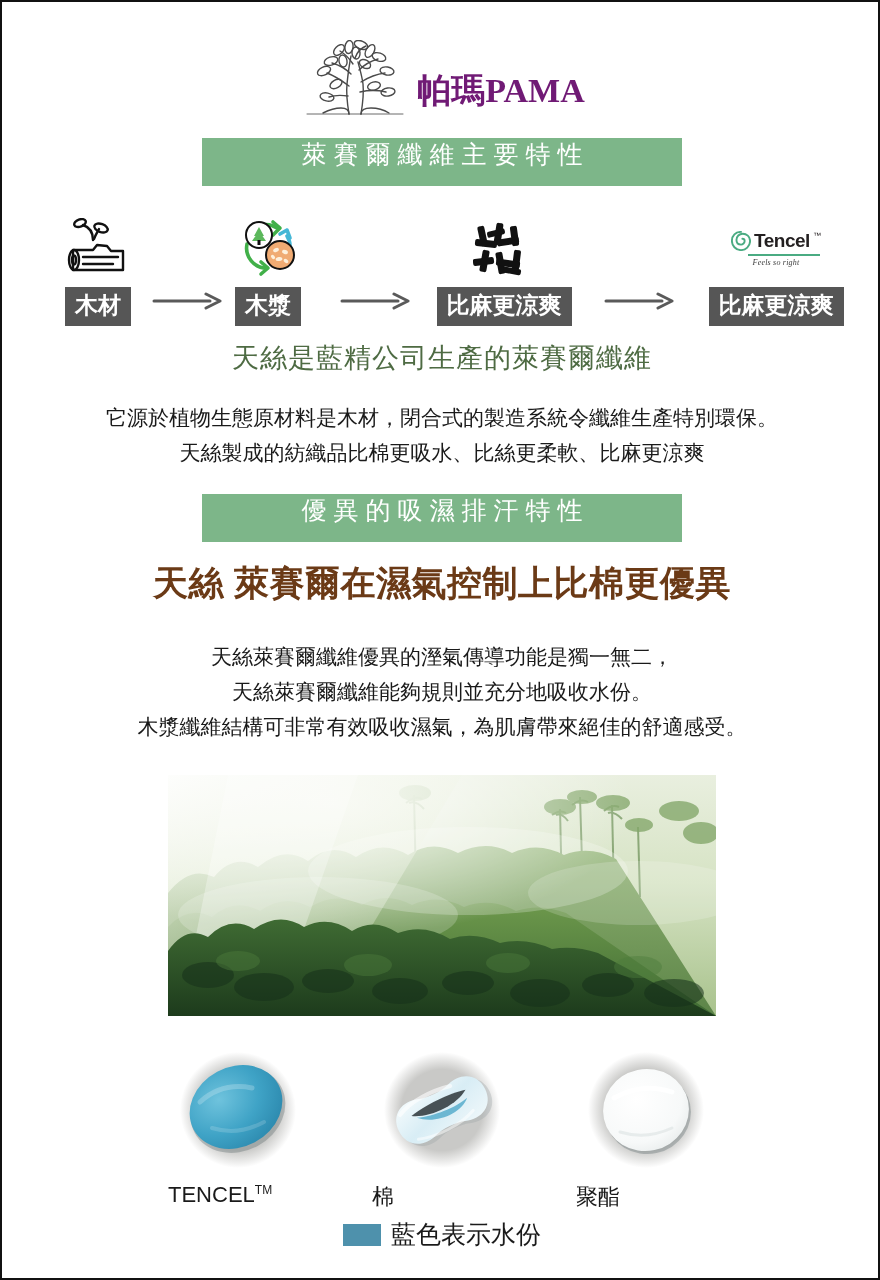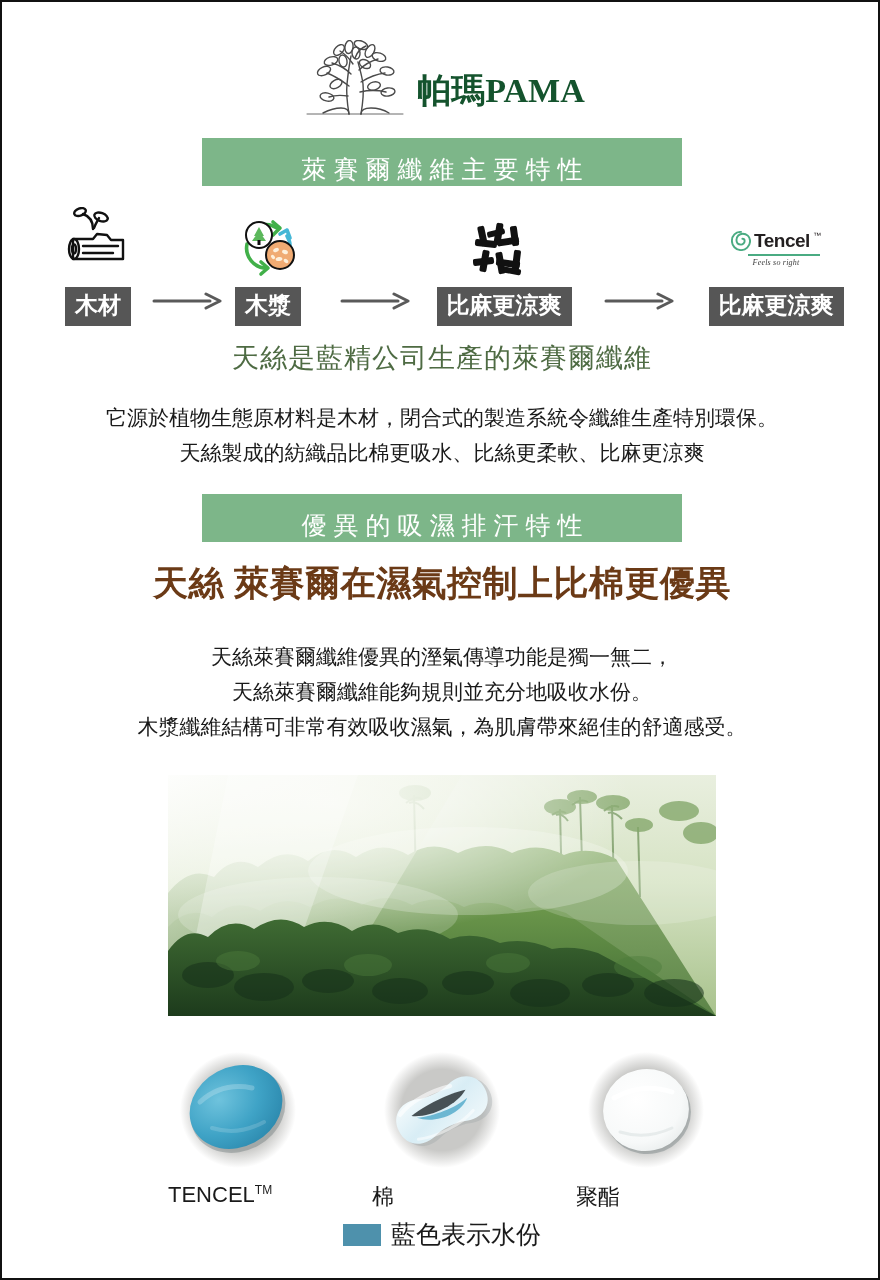--- a/index.html
+++ b/index.html
@@ -33,36 +33,36 @@
   }
   .brand-mark {
     width: 112px;
     height: 82px;
     flex: 0 0 auto;
   }
   .brand-name {
     font-family: "Liberation Serif", "DejaVu Serif", serif;
     font-size: 34px;
     font-weight: 700;
-    color: #14532d;
+    color: #701a75;
     letter-spacing: 0px;
     line-height: 1;
     padding-bottom: 4px;
     margin-top: 24px;
   }
 
   
   .banner {
     position: absolute;
     left: 200px;
     width: 480px;
     height: 48px;
     background: #7db689;
     display: flex;
-    align-items: flex-end;
+    align-items: flex-start;
     justify-content: center;
   }
   .banner-text {
     color: #ffffff;
     font-size: 25px;
     letter-spacing: 7px;
     text-indent: 7px;
     font-weight: 400;
   }
   #banner-1 { top: 136px; }
@@ -299,21 +299,21 @@
     </span>
     <span class="brand-name">帕瑪PAMA</span>
   </div>
 
   <div class="banner" id="banner-1">
     <span class="banner-text">萊賽爾纖維主要特性</span>
   </div>
 
   <div class="flow">
 
-    <div class="flow-step" style="left:48px; width:96px;justify-content:space-between;">
+    <div class="flow-step" style="left:48px; width:96px;">
       <span class="flow-icon">
         <svg viewBox="0 0 70 62" width="70" height="62" fill="none" stroke="#111111" stroke-width="2.4" stroke-linecap="round" stroke-linejoin="round">
 
           <path d="M30 22 C30 14 26 9 20 7"></path>
           <ellipse cx="17" cy="5" rx="6" ry="3.6" transform="rotate(-20 17 5)"></ellipse>
           <ellipse cx="38" cy="10" rx="7" ry="4" transform="rotate(20 38 10)"></ellipse>
           <path d="M31 21 C33 16 35 13 36 11"></path>
 
           <path d="M10 32 L30 32 L34 27 L44 28 L48 33 L60 33 L60 52 L10 52 Z"></path>
 

